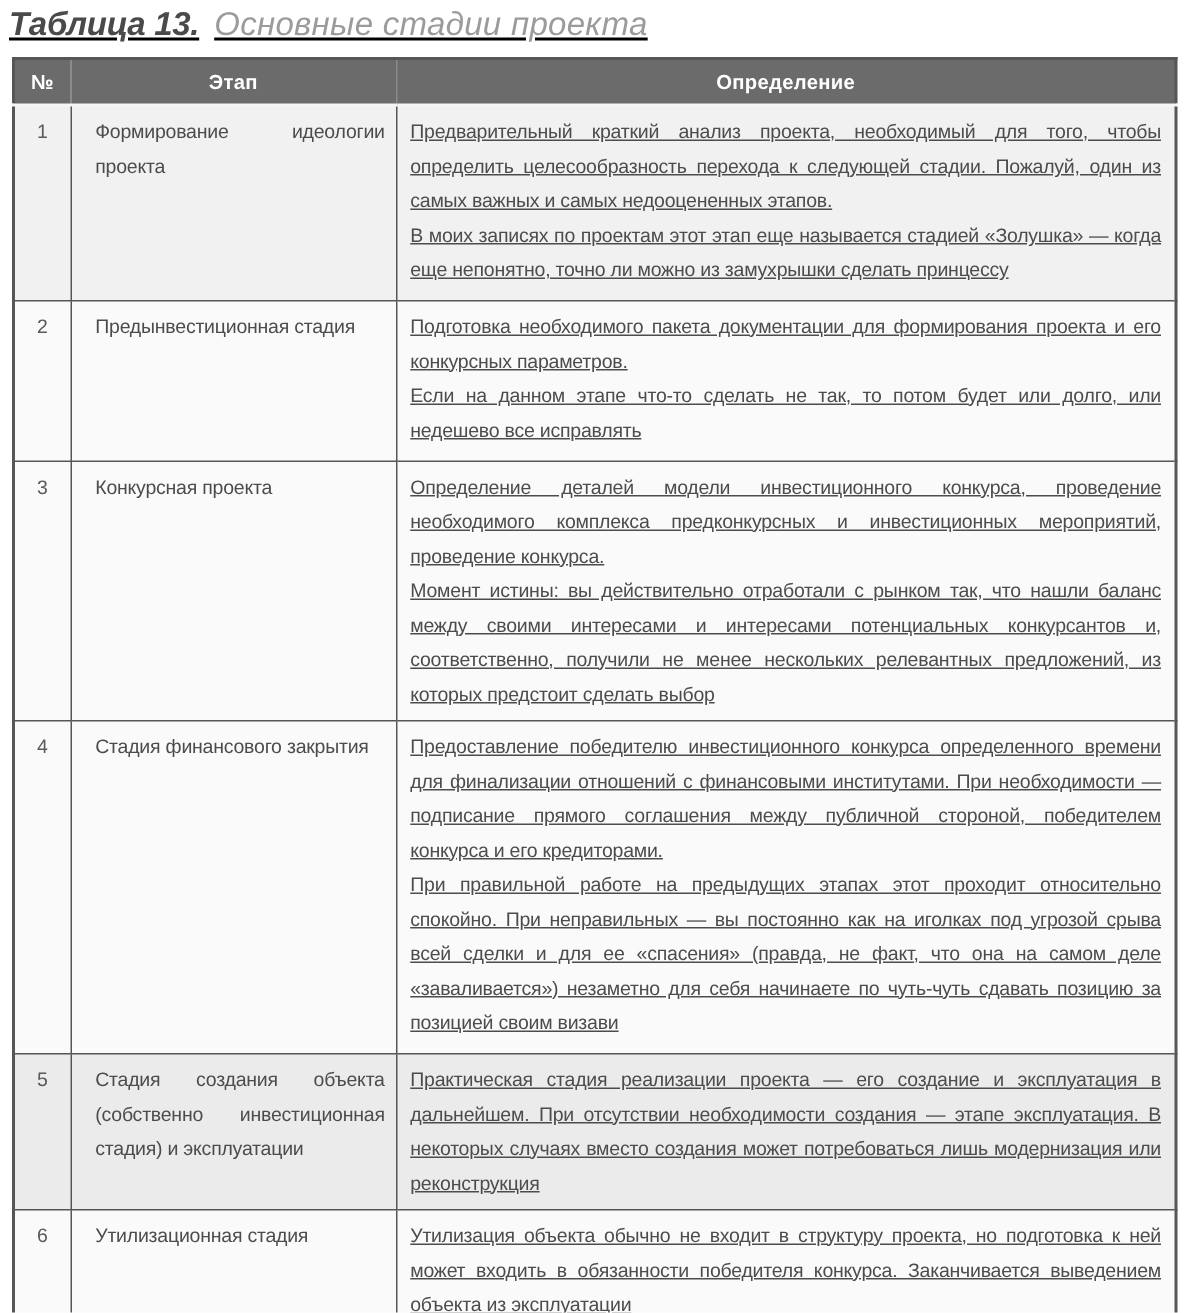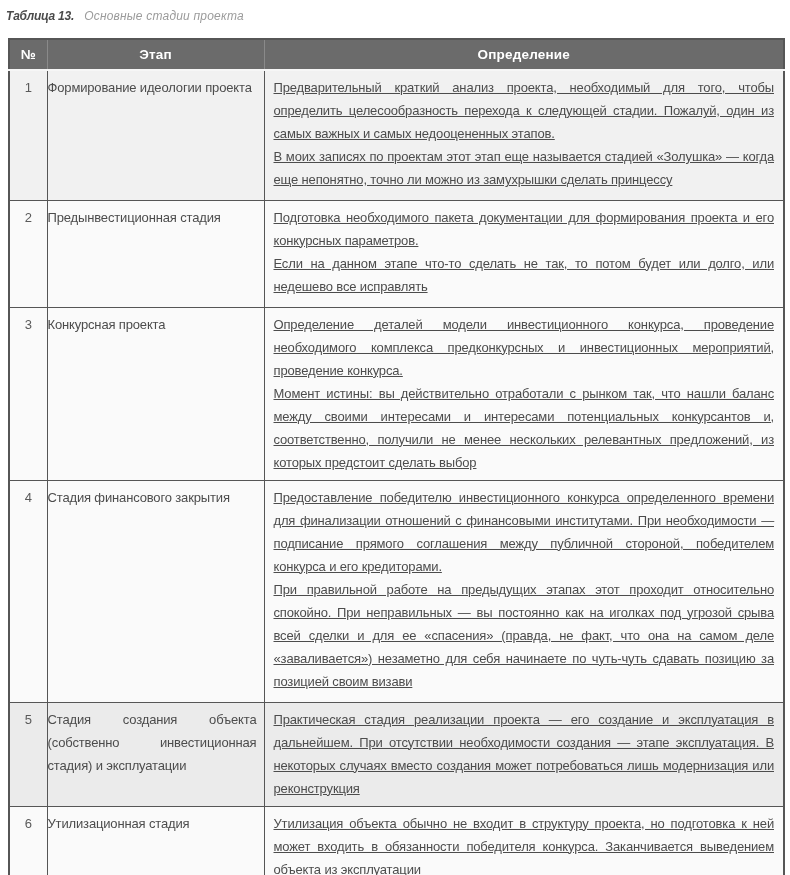--- a/index.html
+++ b/index.html
@@ -14,24 +14,25 @@
     font-family: "Liberation Sans", sans-serif;
   }
   .page {
     width: 790px;
     height: 875px;
     box-sizing: border-box;
     padding: 5px 7px 0 4px;
   }
   .table-caption {
     font-style: italic;
-    font-size: 12px;
+    font-size: 22px;
     line-height: 22px;
     white-space: nowrap;
     padding-left: 2px;
+    text-decoration: underline;
   }
   .caption-label {
     font-weight: bold;
     color: #4a4a4a;
     margin-right: 10px;
     letter-spacing: -0.2px;
   }
   .caption-text {
     color: #9b9b9b;
     letter-spacing: 0.2px;
@@ -71,21 +72,21 @@
   }
   tbody td.num {
     text-align: center;
     padding-left: 2px;
     padding-right: 2px;
     color: #5a5a5a;
   }
   tbody td.stage {
     text-align: justify;
     hyphens: auto;
-    padding-left: 0;
+    padding-left: 16px;
     padding-right: 7px;
     white-space: pre-line;
   }
   tbody td.content {
     text-align: justify;
     hyphens: auto;
     white-space: pre-line;
     text-decoration: underline;
   }
   tr.row-1 { height: 130px; }

